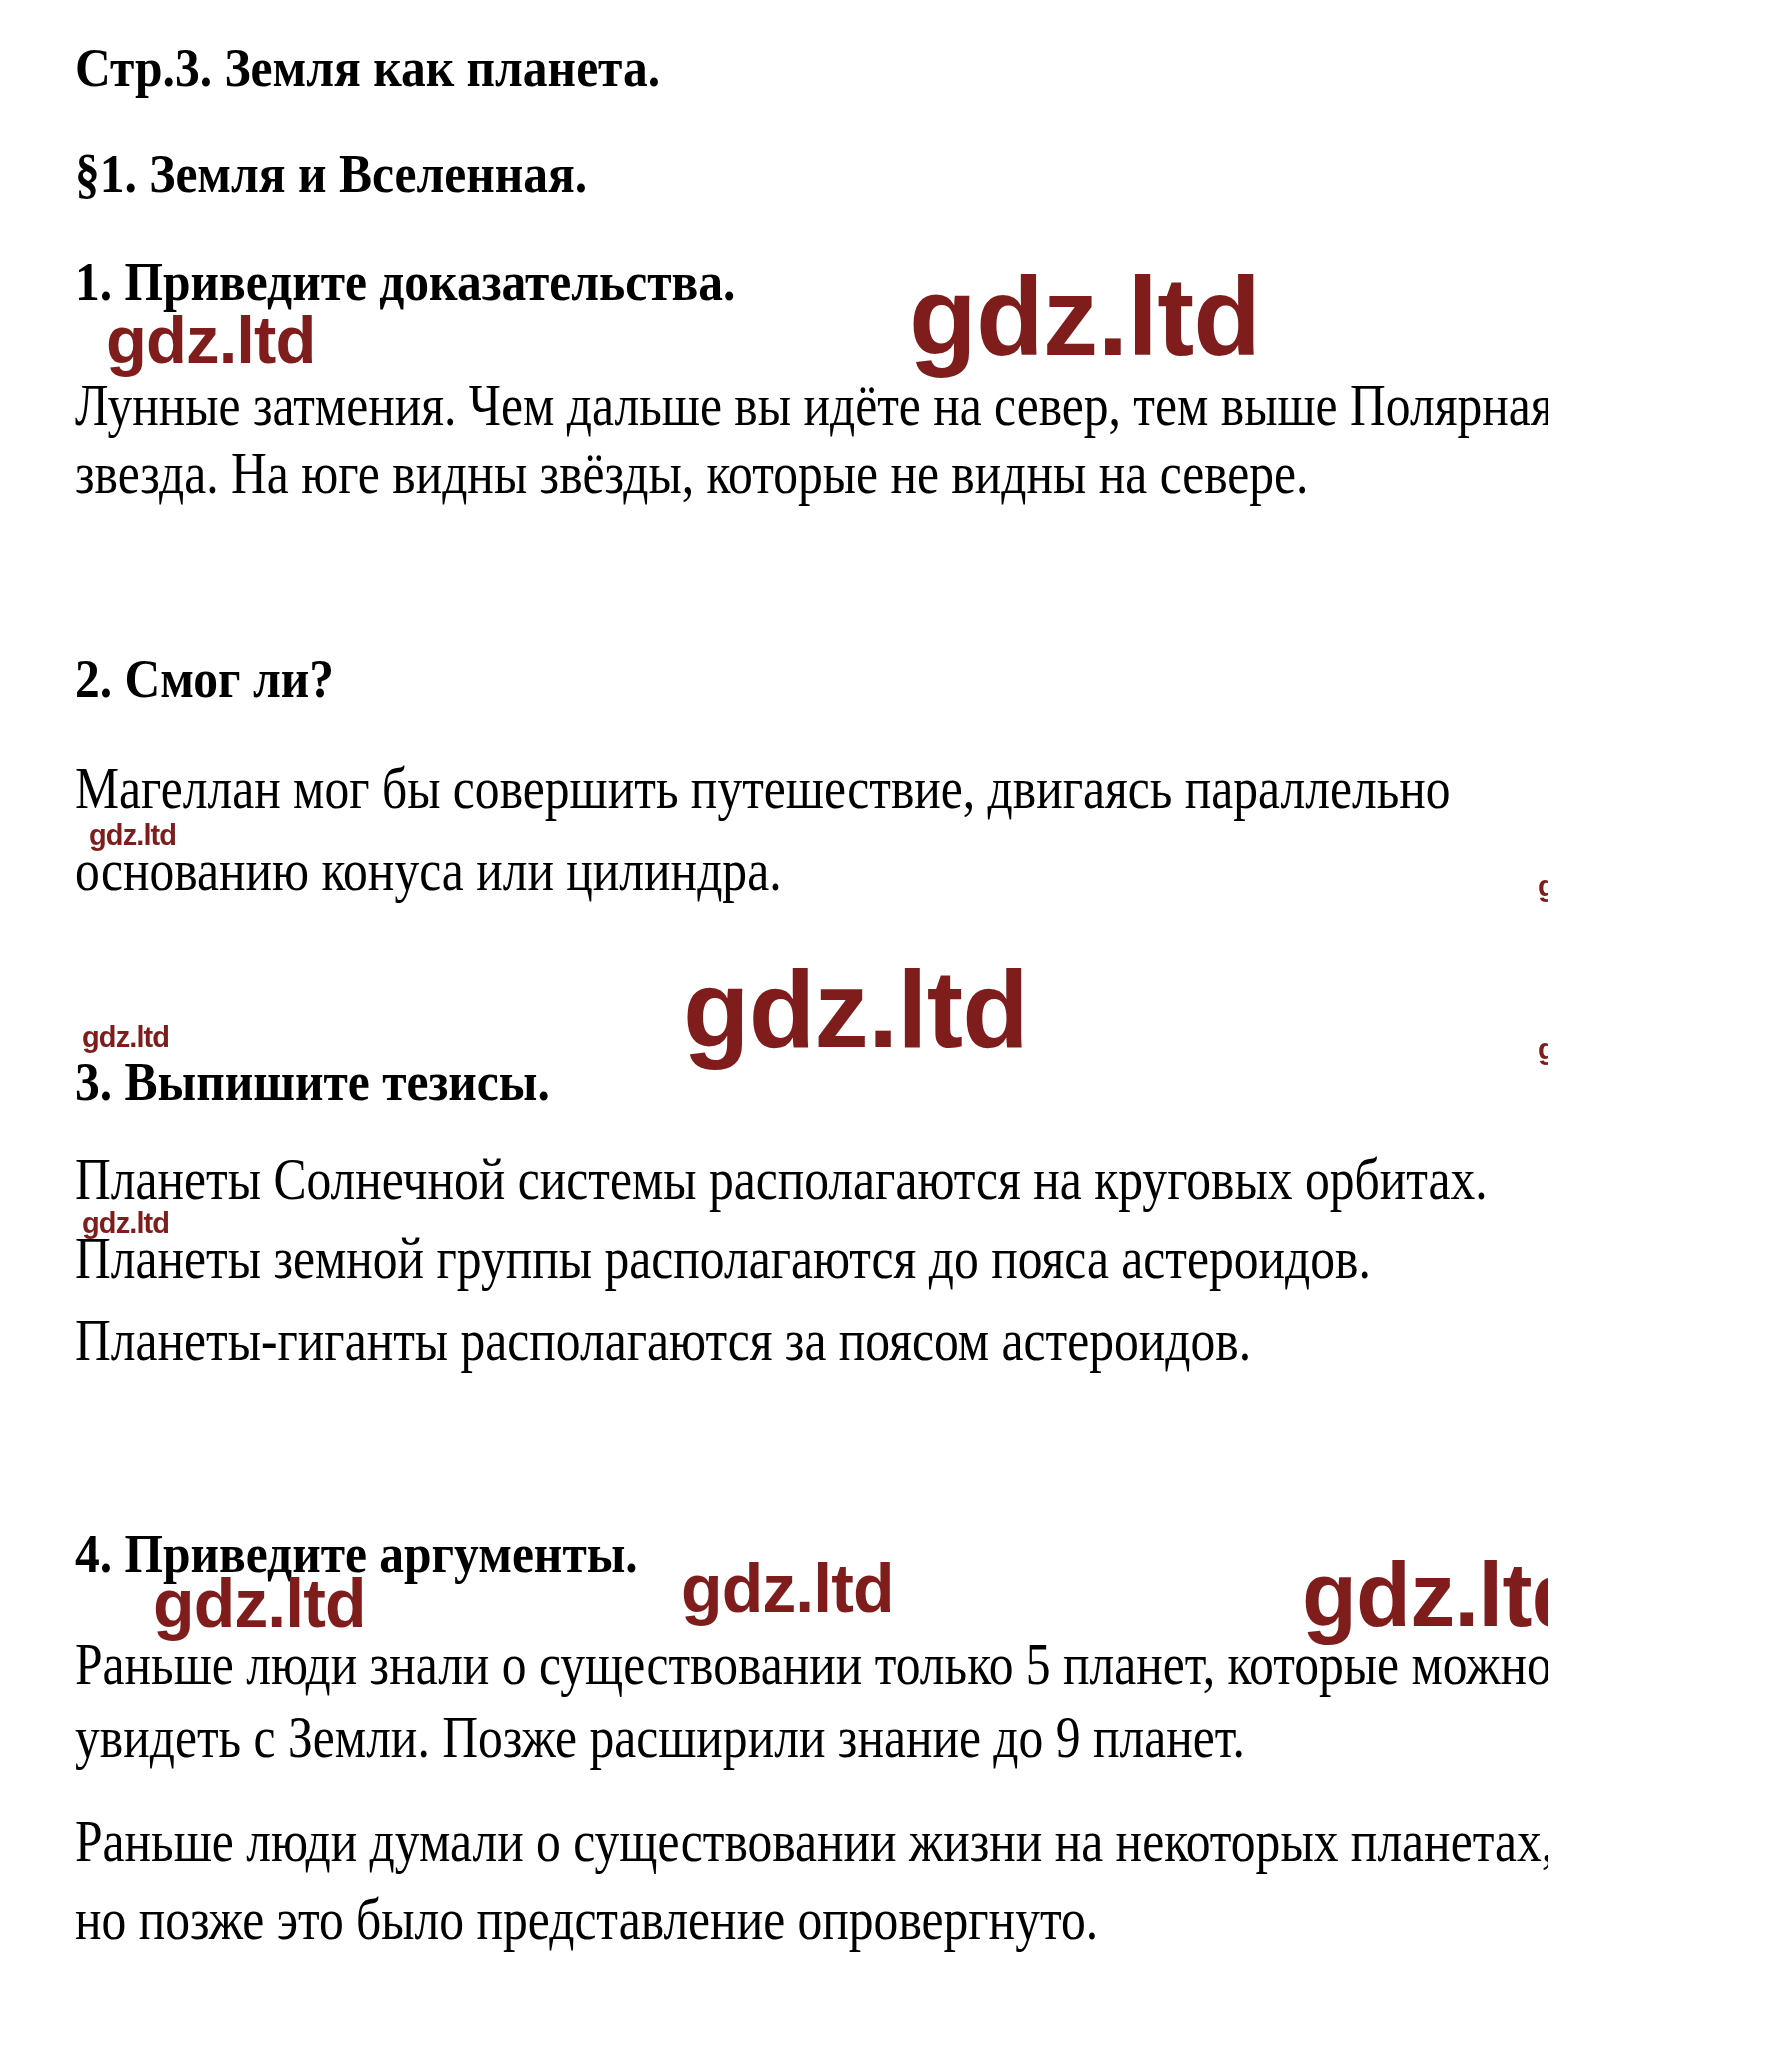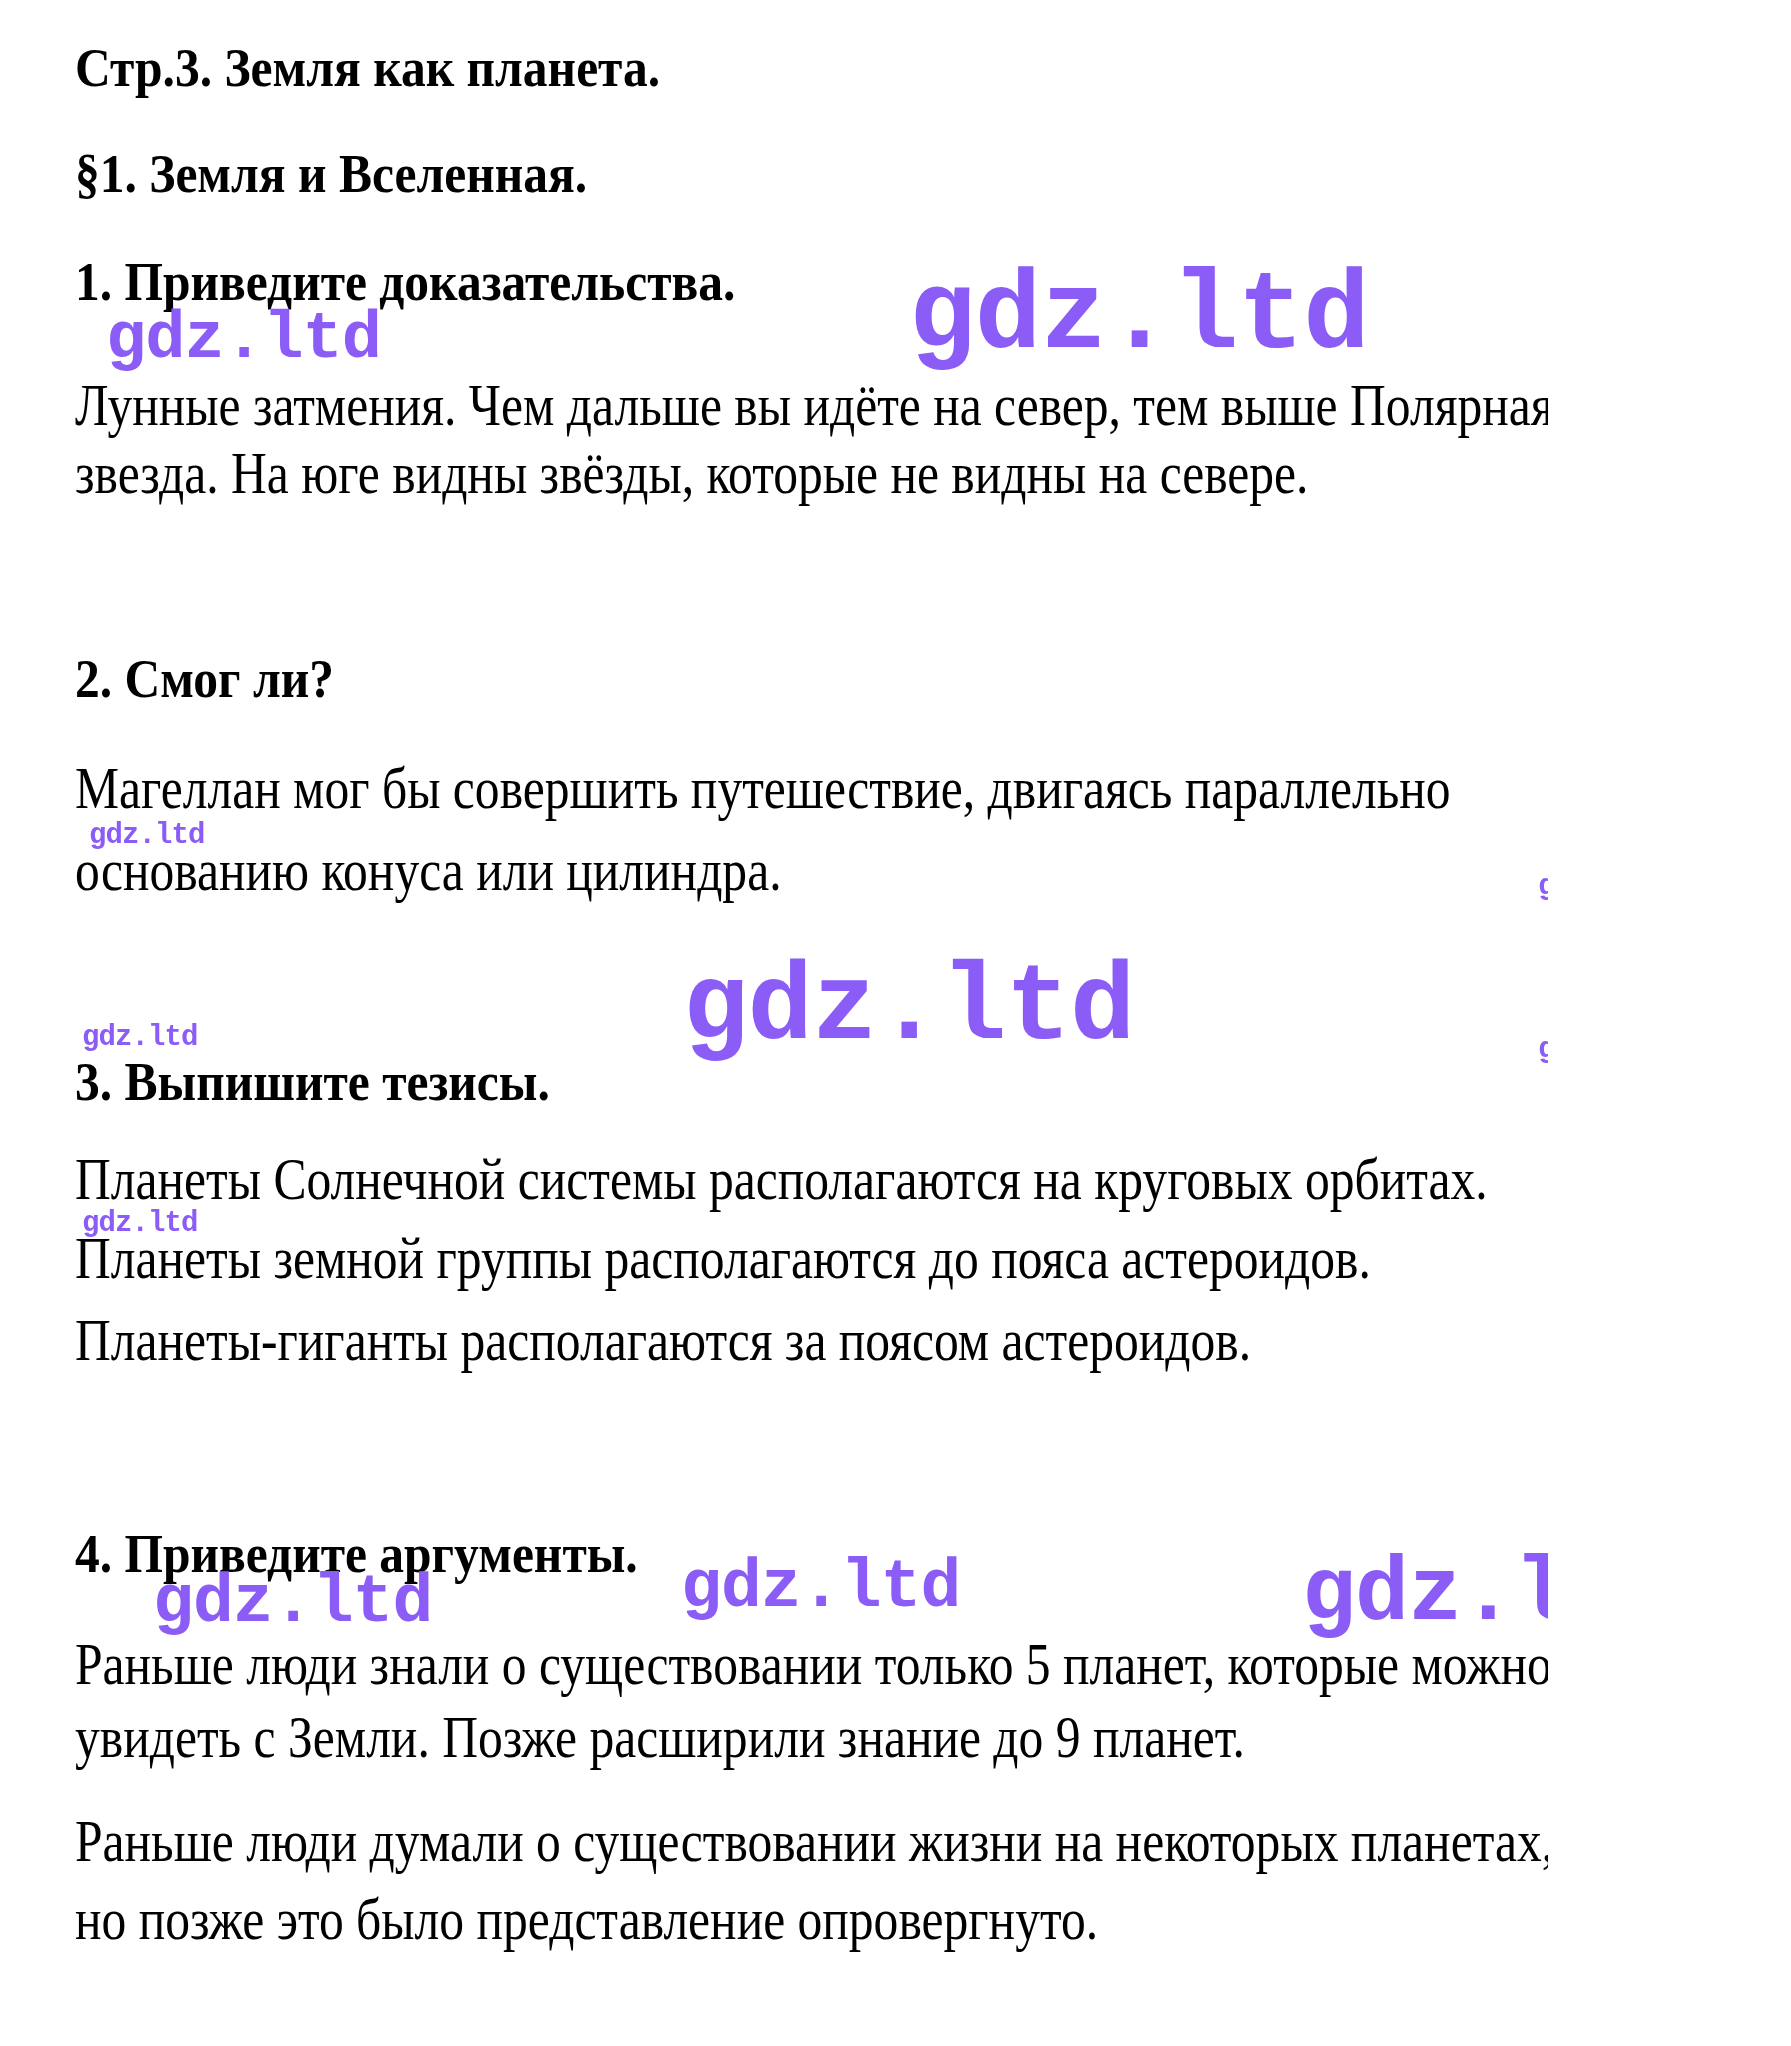--- a/index.html
+++ b/index.html
@@ -38,25 +38,25 @@
     font-size: 59px;
     line-height: 1;
     white-space: nowrap;
     transform: scaleX(0.84);
     transform-origin: 0 0;
     color: #000000;
   }
   
   .wm {
     position: absolute;
-    font-family: Liberation Mono, monospace;
+    font-family: Liberation Sans, sans-serif;
     font-weight: bold;
     line-height: 1;
     white-space: nowrap;
-    color: #8b5cf6;
+    color: #7f1d1d;
     letter-spacing: -0.9px;
   }
 </style>
 </head>
 <body>
 
 <div class="page">
 
   <div class="hd" style="top:40px;">Стр.3. Земля как планета.</div>
   <div class="hd" style="top:146px;">§1. Земля и Вселенная.</div>

